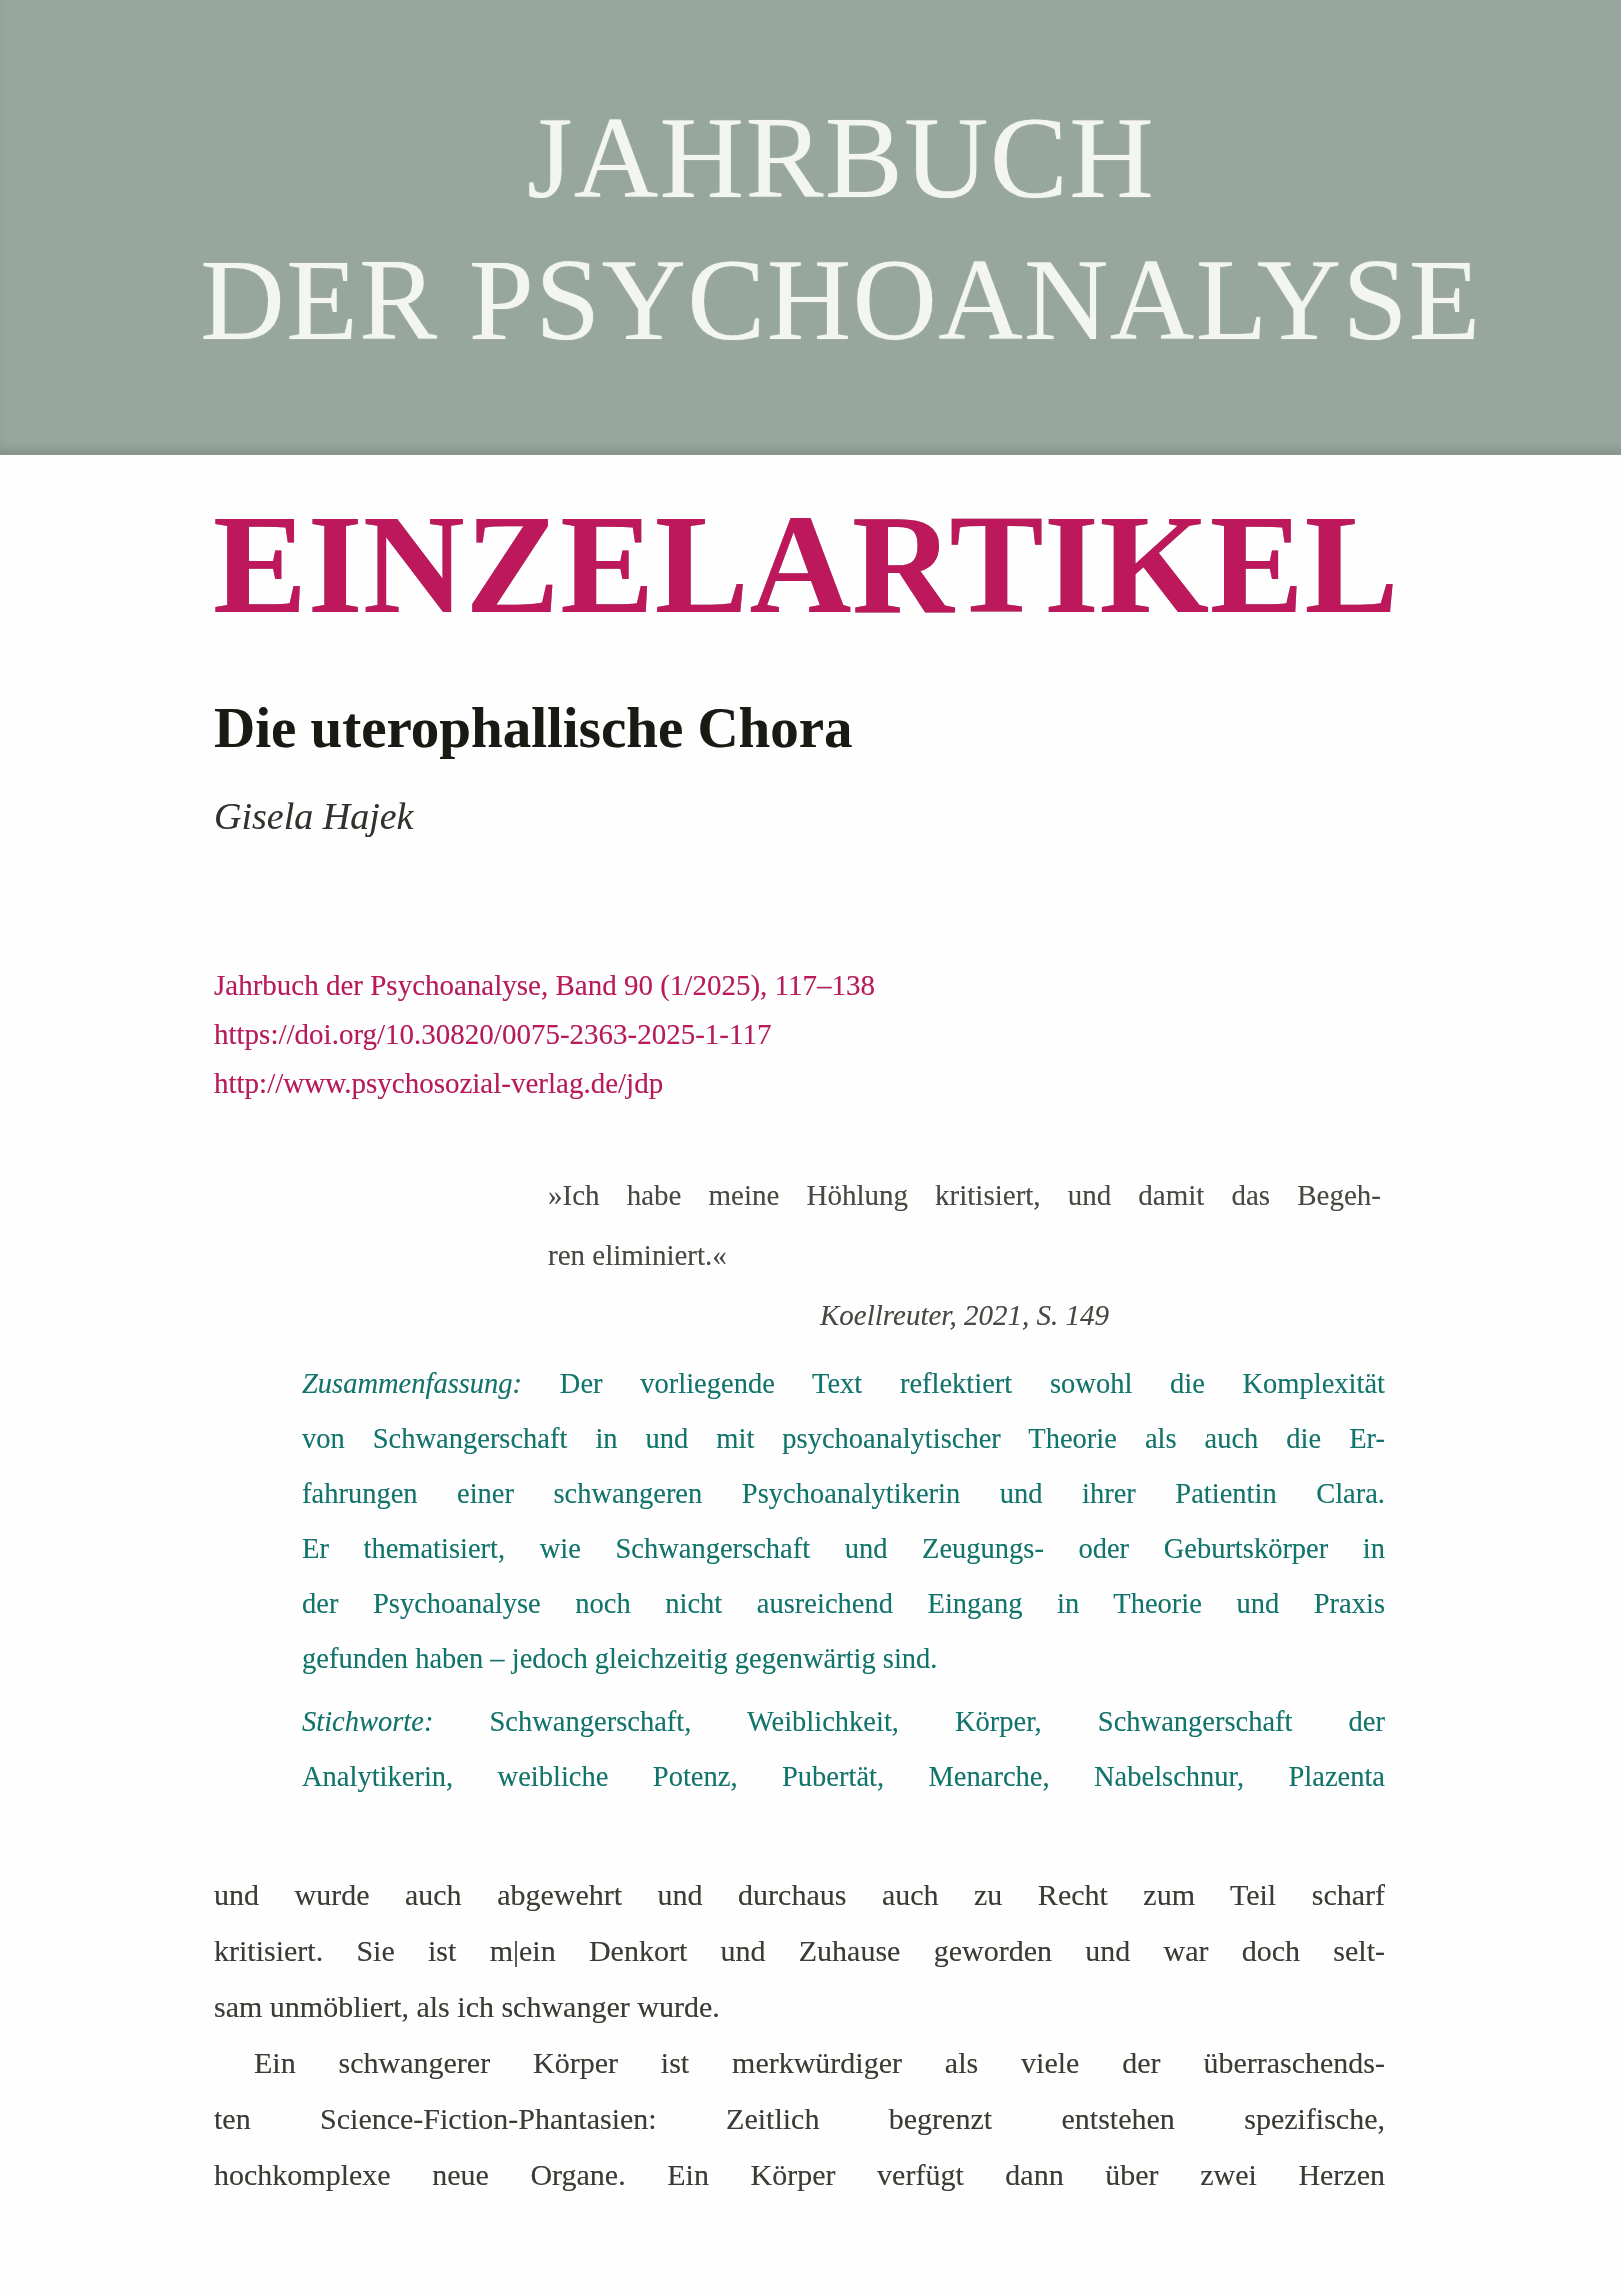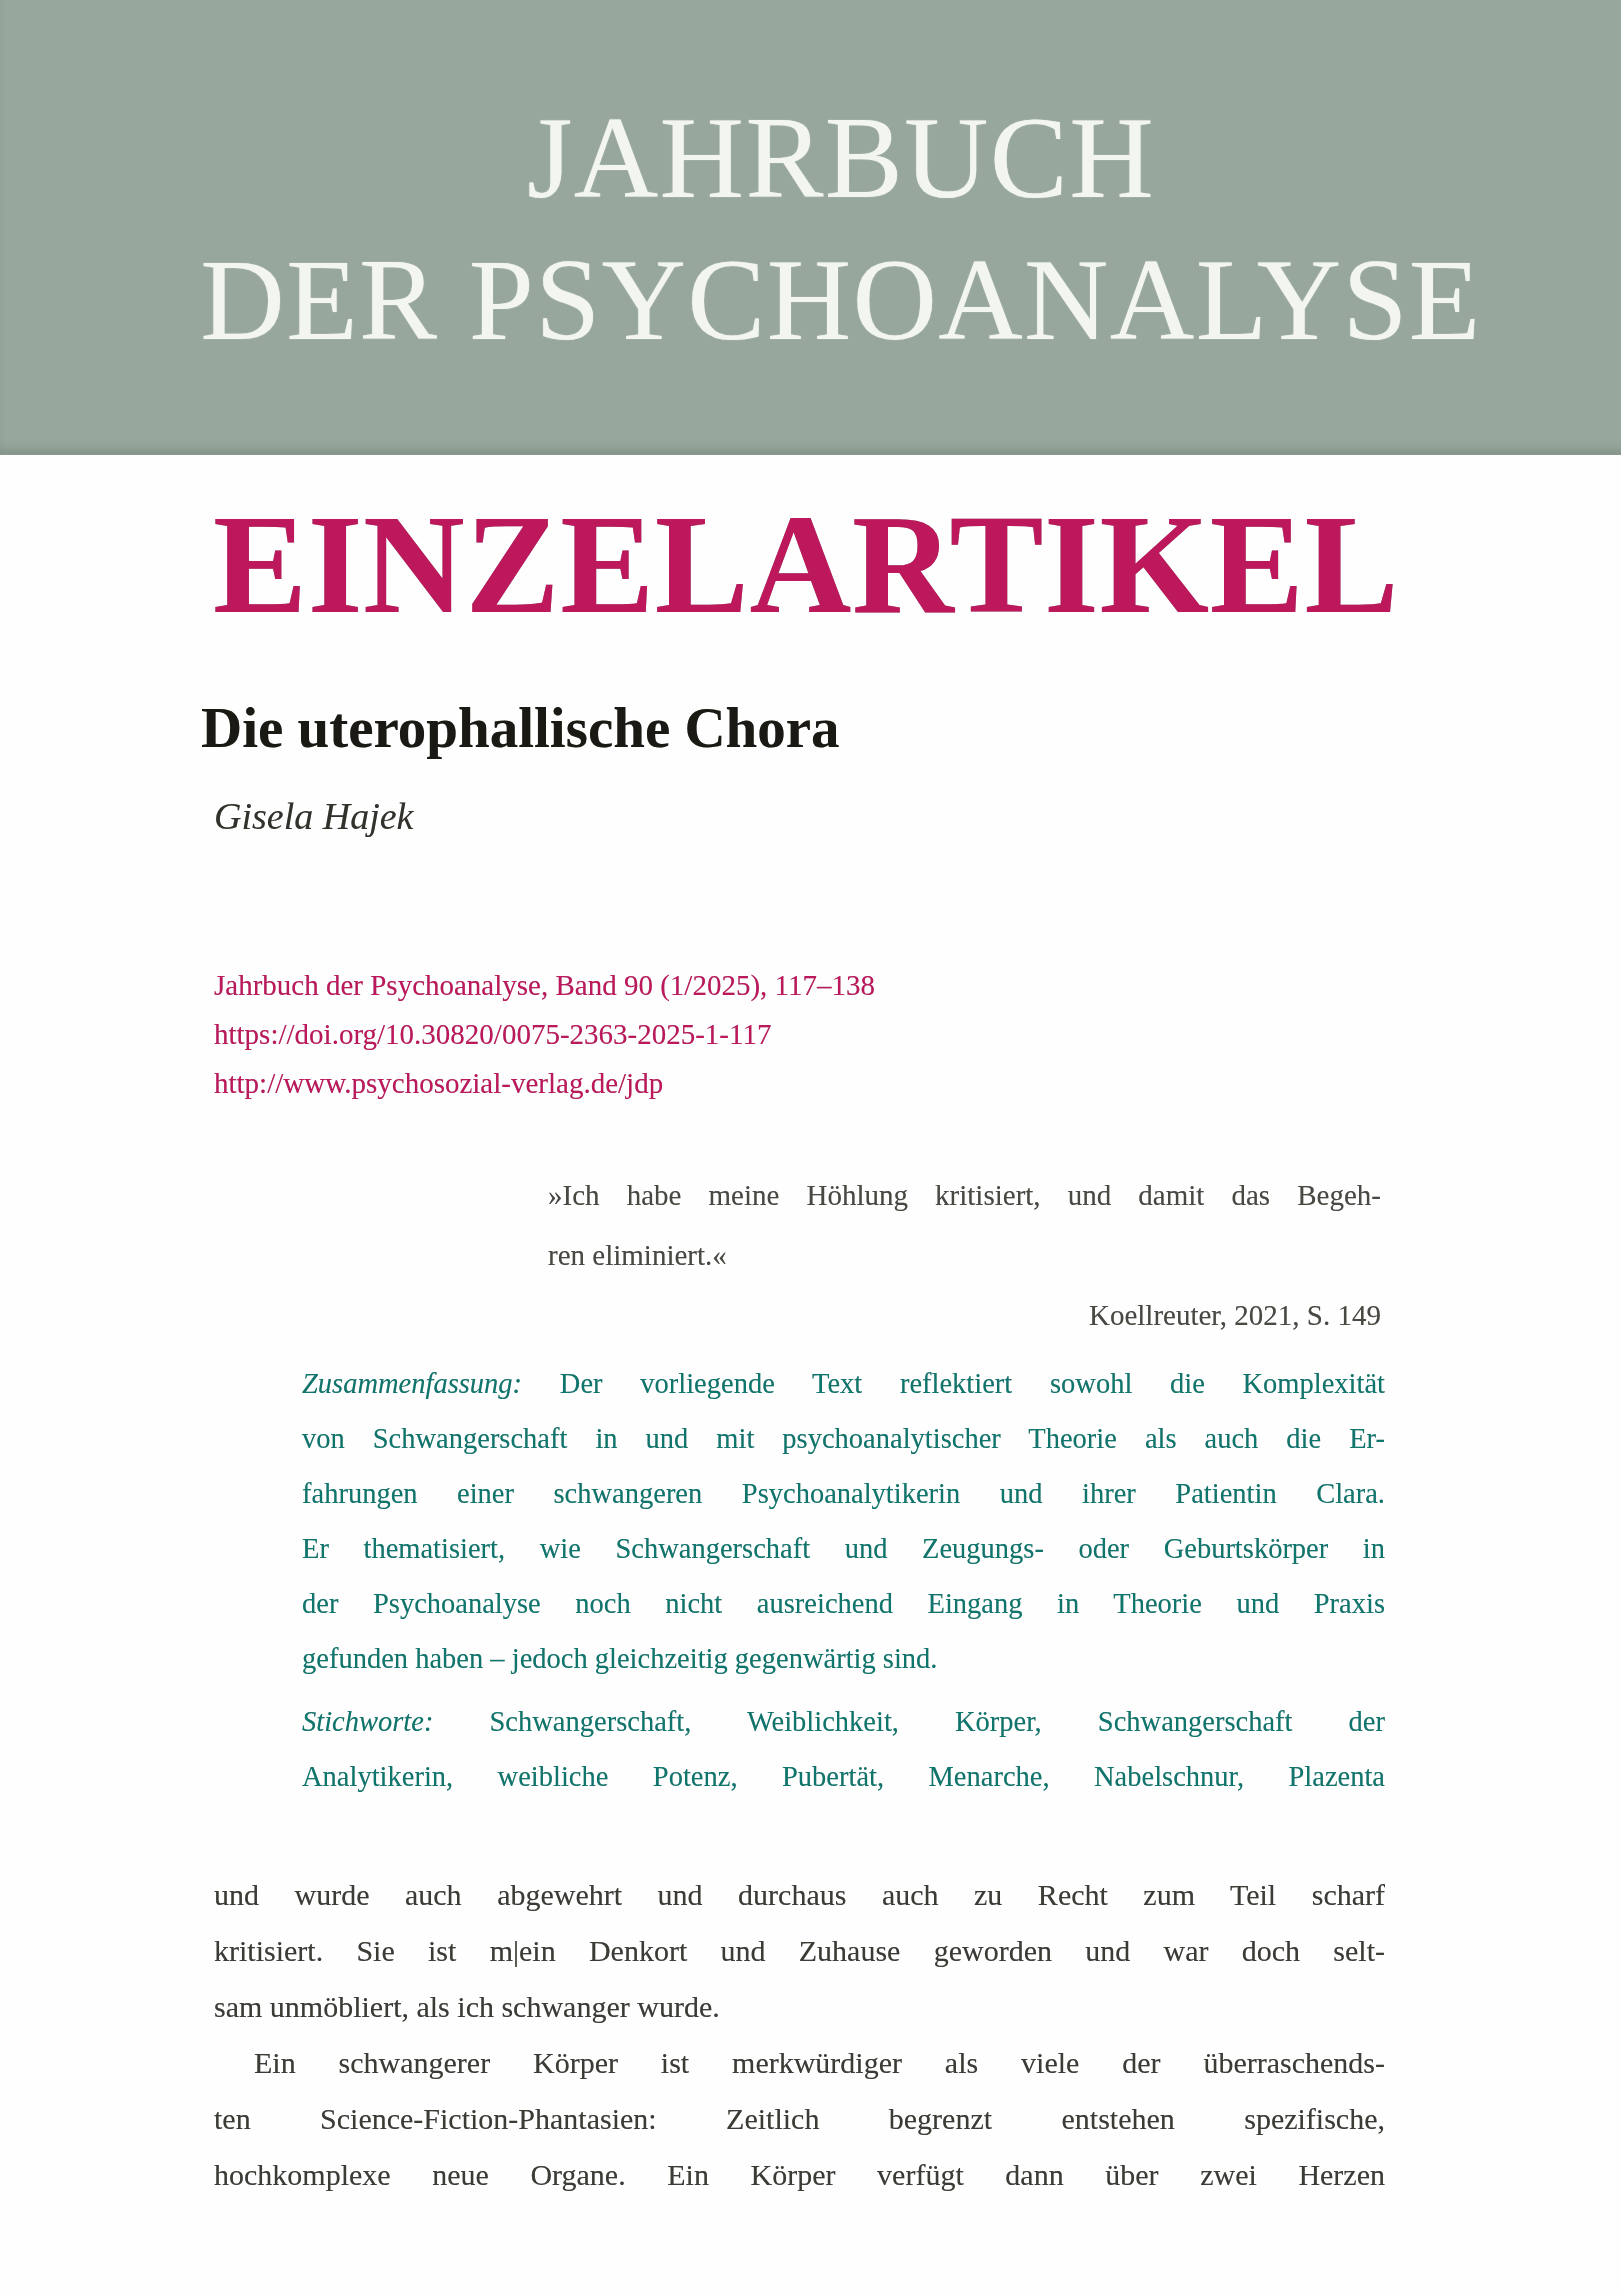--- a/index.html
+++ b/index.html
@@ -43,21 +43,21 @@
     font-weight: bold;
     letter-spacing: 0.6px;
     line-height: 1;
     color: #be185d;
     text-shadow: 0 0 0.6px rgba(20,20,15,0.45);
   }
 
   
   .article-title {
     position: absolute;
-    left: 201px; top: 699px;
+    left: 214px; top: 699px;
     font-size: 57px;
     font-weight: bold;
     line-height: 1;
     color: #1a1913;
     text-shadow: 0 0 0.6px rgba(25,25,20,0.4);
   }
   .article-author {
     position: absolute;
     left: 214px; top: 797px;
     font-size: 38px;
@@ -82,21 +82,22 @@
   .epigraph {
     position: absolute;
     left: 548px; top: 1165px;
     width: 833px;
     font-size: 29px;
     line-height: 60px;
     color: #494943;
     text-shadow: 0 0 0.6px rgba(73,73,67,0.4);
   }
   .epigraph-attribution {
-    text-align: right;
+    text-align: center;
+    font-style: italic;
   }
 
   
   .abstract, .keywords {
     position: absolute;
     left: 302px;
     width: 1083px;
     font-size: 28.5px;
     line-height: 55px;
     color: #0f766e;

